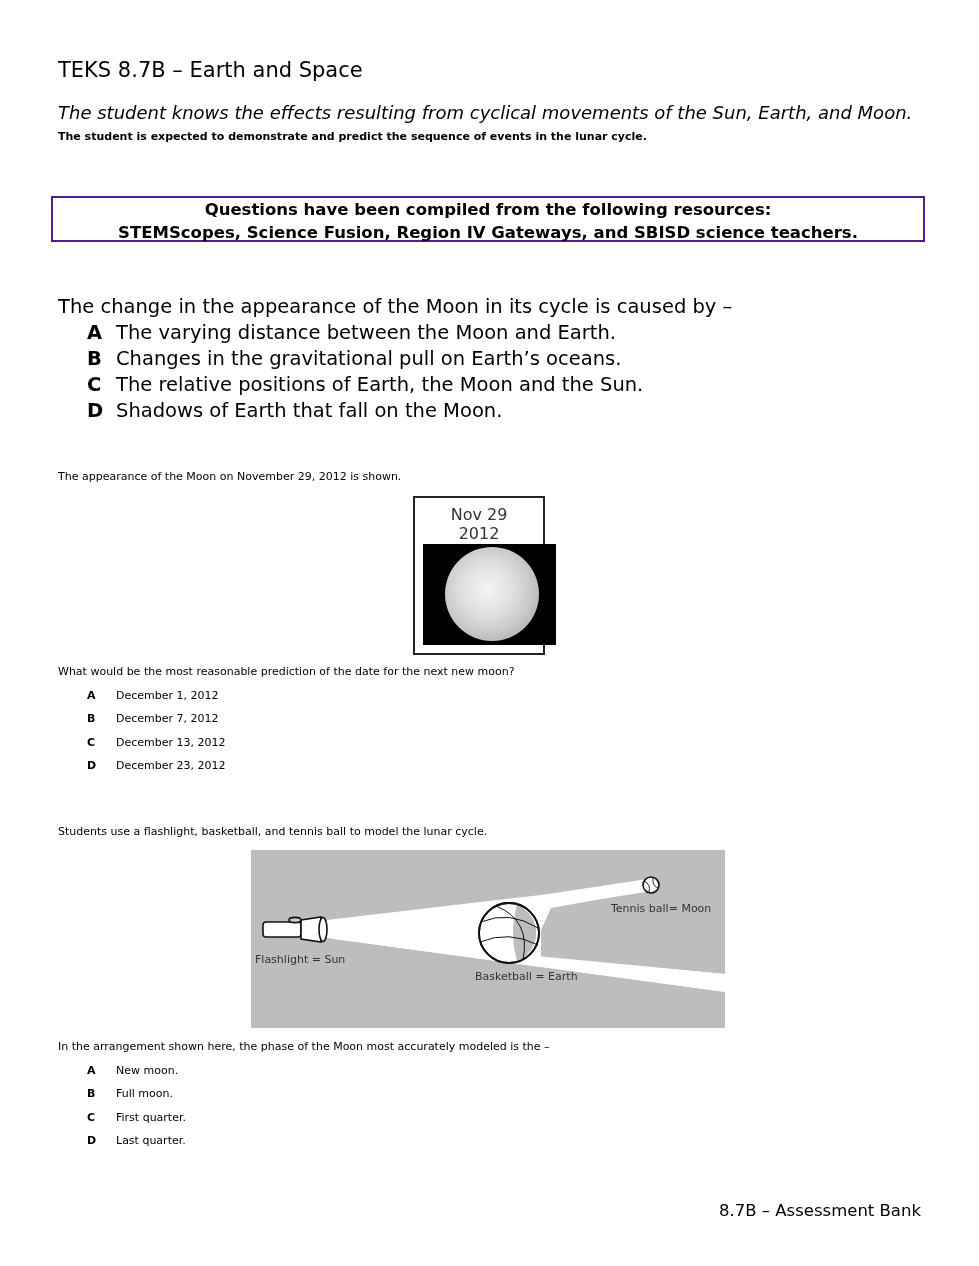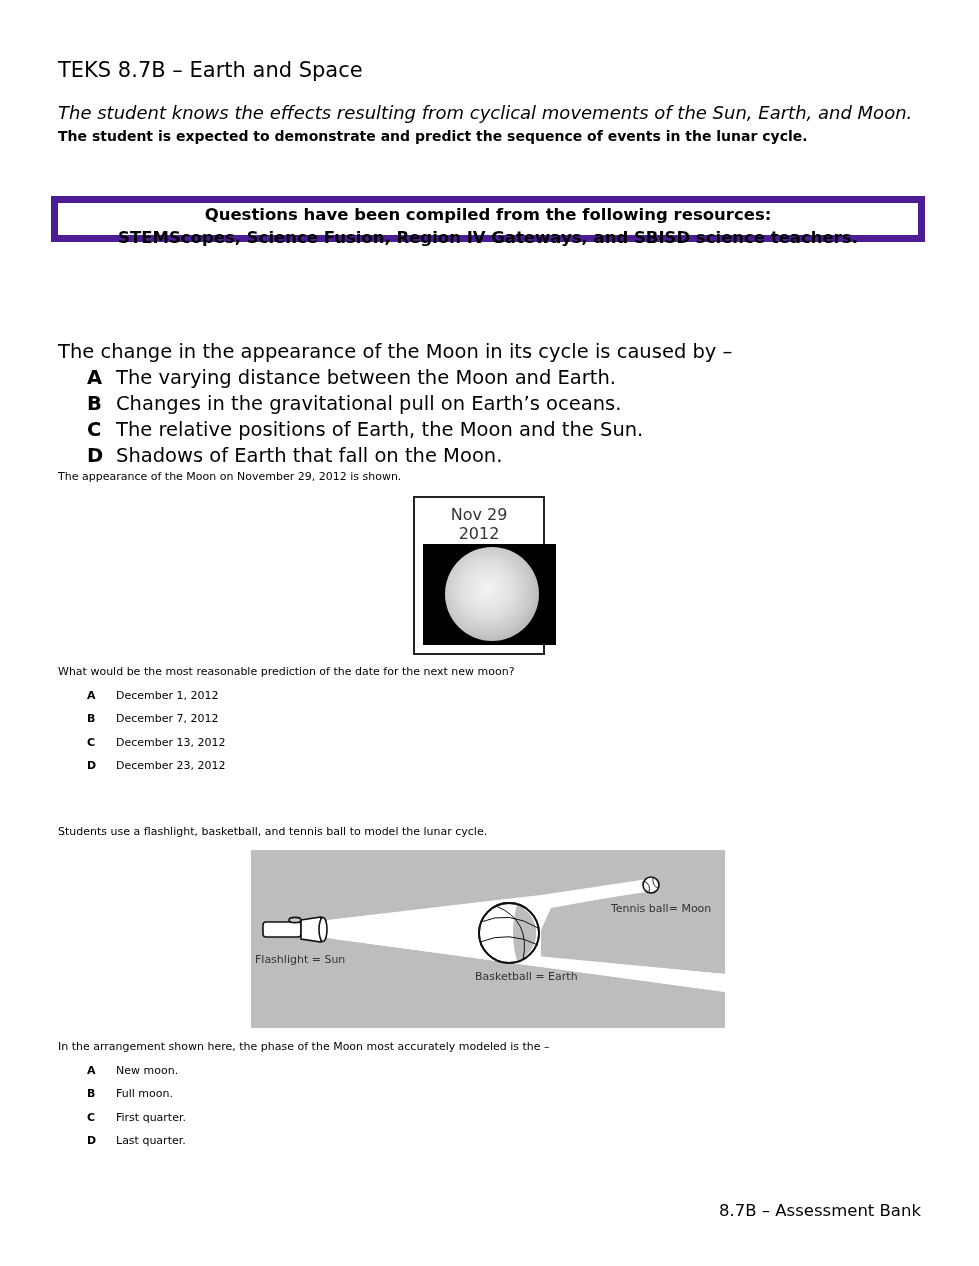--- a/index.html
+++ b/index.html
@@ -1,24 +1,24 @@
 <!DOCTYPE html>
 <html><head>
 <meta charset="utf-8">
 <style>
   html, body { margin:0; padding:0; background:#ffffff; }
   body { width:979px; height:1266px; position:relative; overflow:hidden; color:#000;
          font-family:"DejaVu Sans", sans-serif; }
   .abs { position:absolute; }
   .hdr { left:58px; top:58px; font-size:21px; }
   .std-italic { left:58px; top:102px; font-size:18px; font-style:italic; }
-  .std-bold { left:58px; top:125px; width:860px; font-size:14px; font-weight:bold; line-height:23px; }
-  .resbox { left:51px; top:196px; width:874px; height:46px; border:7px solid #4c1d95; box-sizing:border-box;
+  .std-bold { left:58px; top:125px; width:860px; font-size:11px; font-weight:bold; line-height:23px; }
+  .resbox { left:51px; top:196px; width:874px; height:46px; border:2px solid #4c1d95; box-sizing:border-box;
             text-align:center; font-weight:bold; font-size:16.5px; line-height:23px; }
-  .q-lg { font-size:19.5px;margin-top:45px; }
+  .q-lg { font-size:19.5px; }
   .q-md { font-size:11px; }
   .opt { display:flex; align-items:baseline; }
   .opt .letter { width:29px; font-weight:bold; text-align:left; }
   .moon-card { left:413px; top:496px; width:132px; height:159px; border:2px solid #222; box-sizing:border-box; background:#fff; }
   .moon-card .date { text-align:center; font-size:16px; line-height:19px; color:#333; margin-top:7px; }
   .moon-card .sky { position:absolute; left:8px; top:46px; width:133px; height:101px; background:#000; }
   .moon-card .moon { position:absolute; left:22px; top:3px; width:94px; height:94px; border-radius:50%;
         background: radial-gradient(circle at 45% 45%, #f4f4f4 0%, #e0e0e0 35%, #c9c9c9 60%, #a9a9a9 85%, #8a8a8a 100%); }
   .model { left:251px; top:850px; width:474px; height:178px; background:#bdbdbd; overflow:hidden; }
   .model svg { position:absolute; left:0; top:0; }

